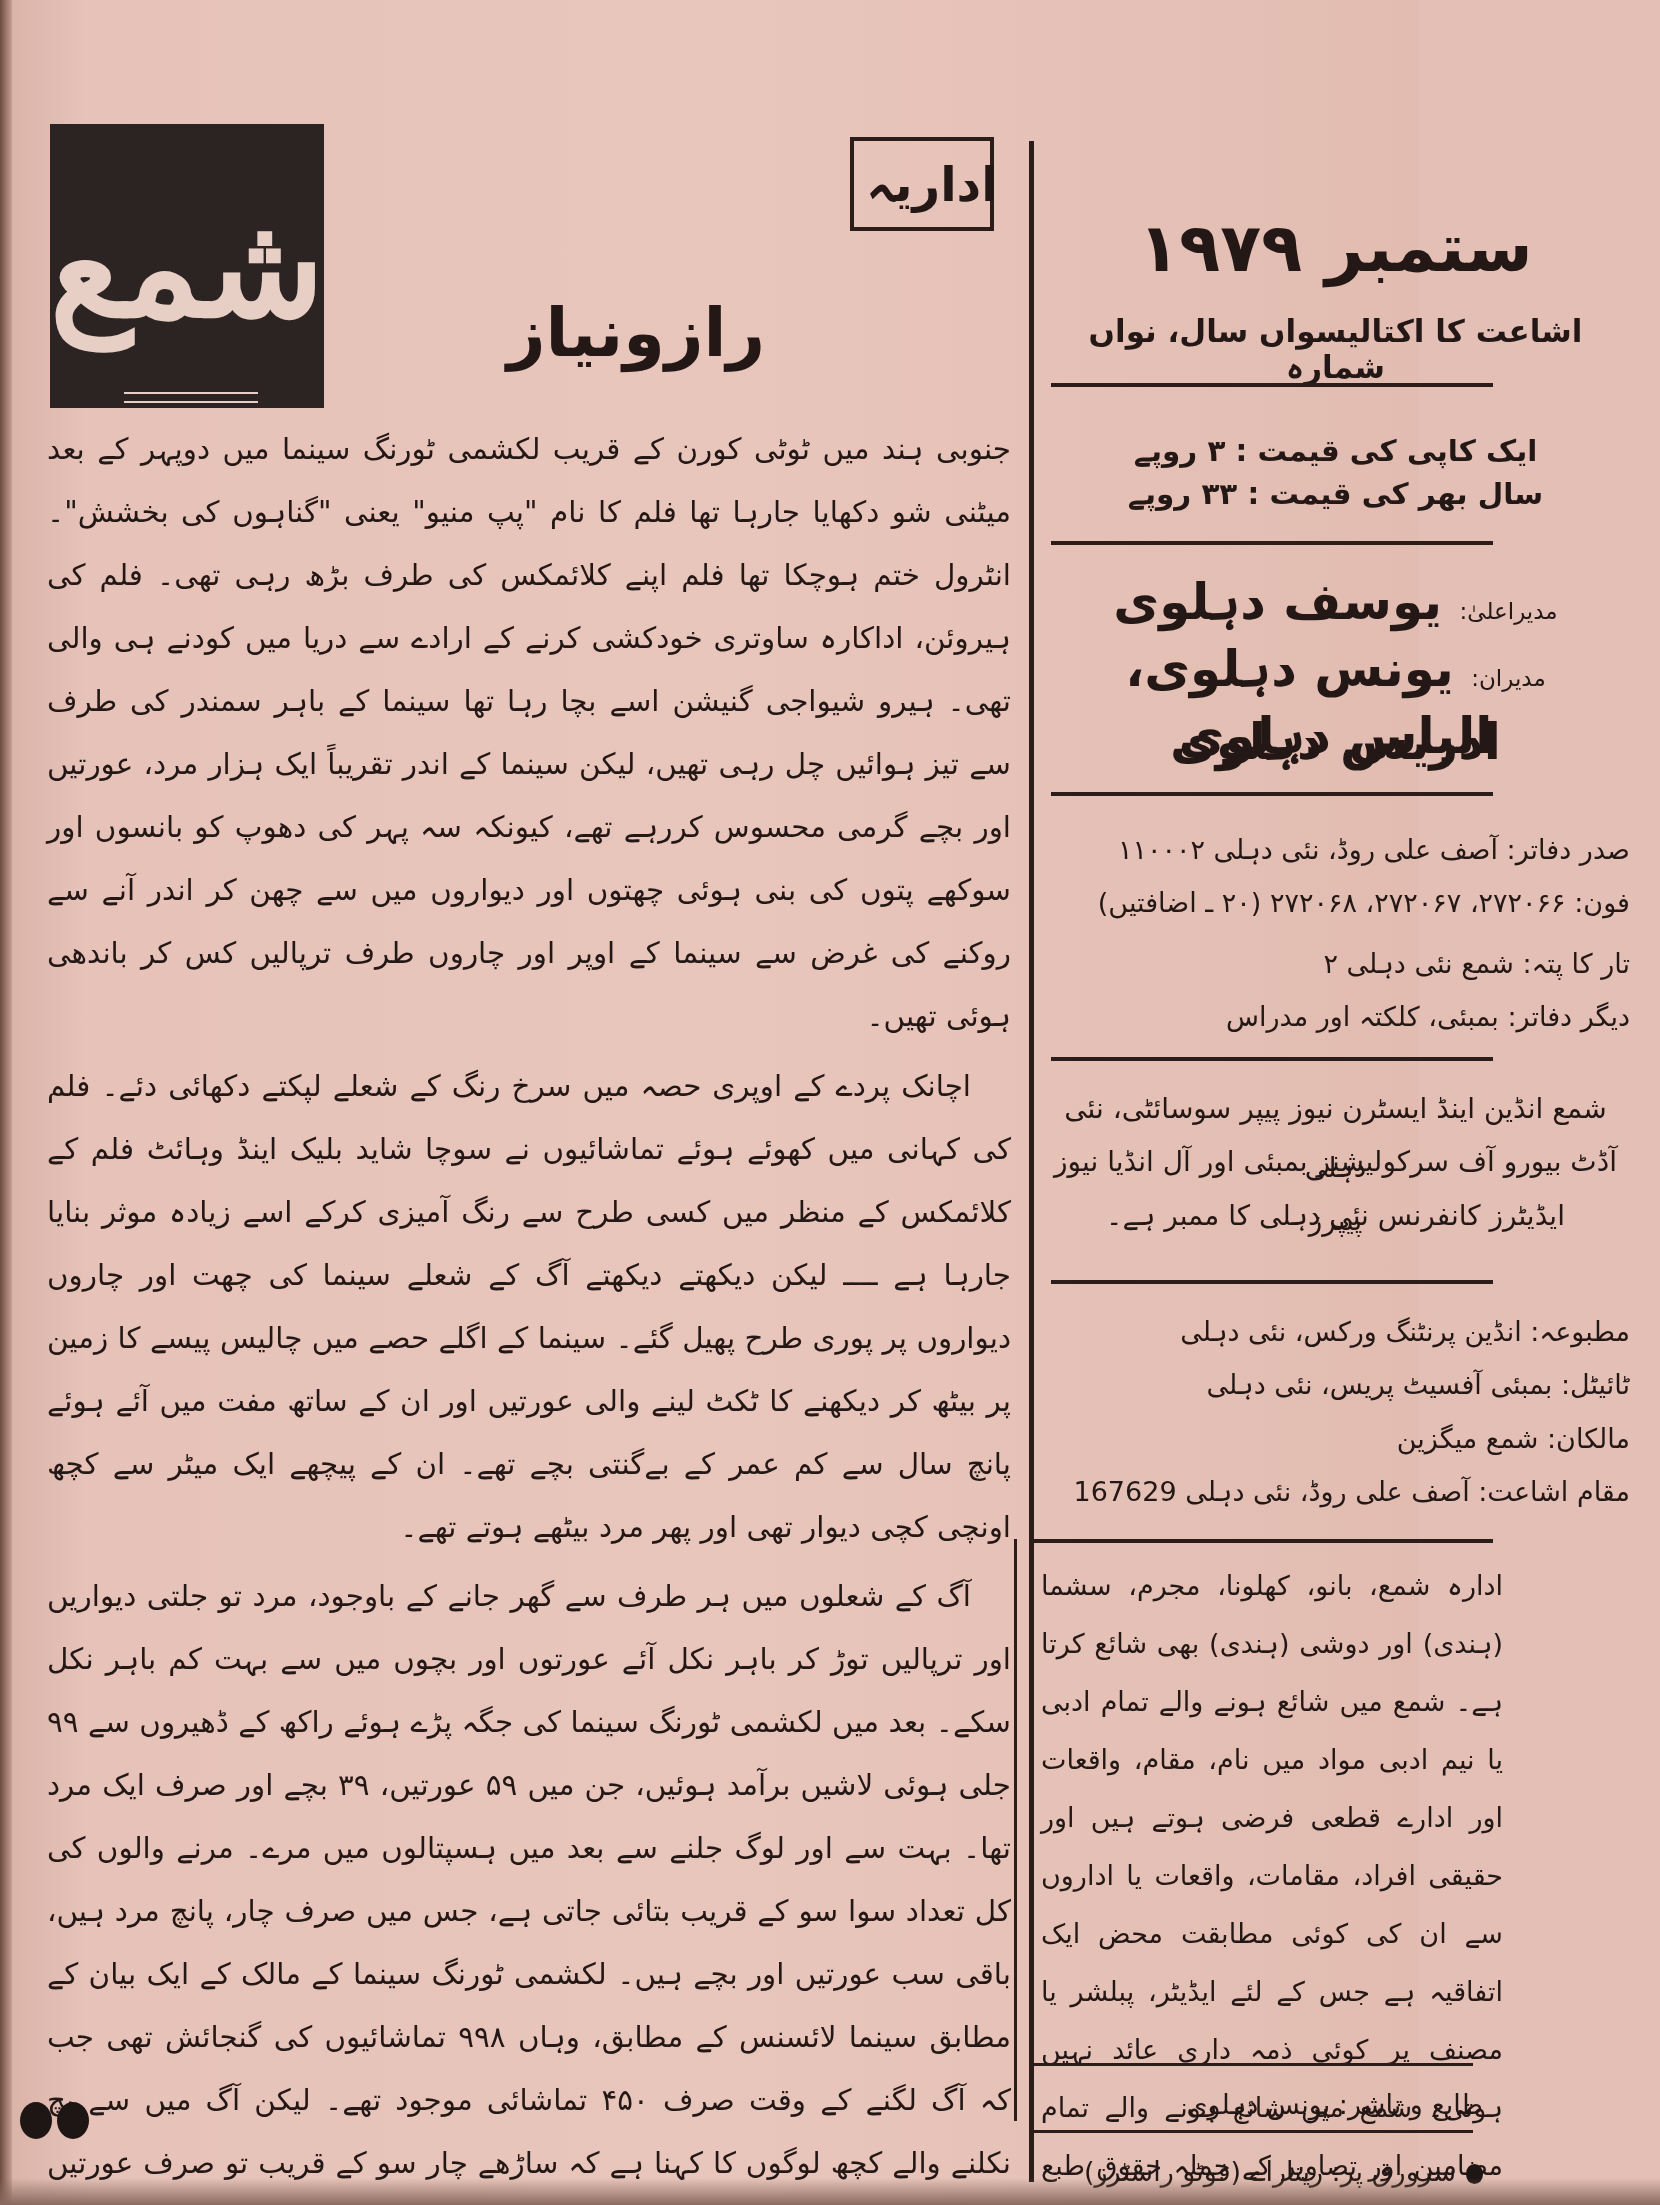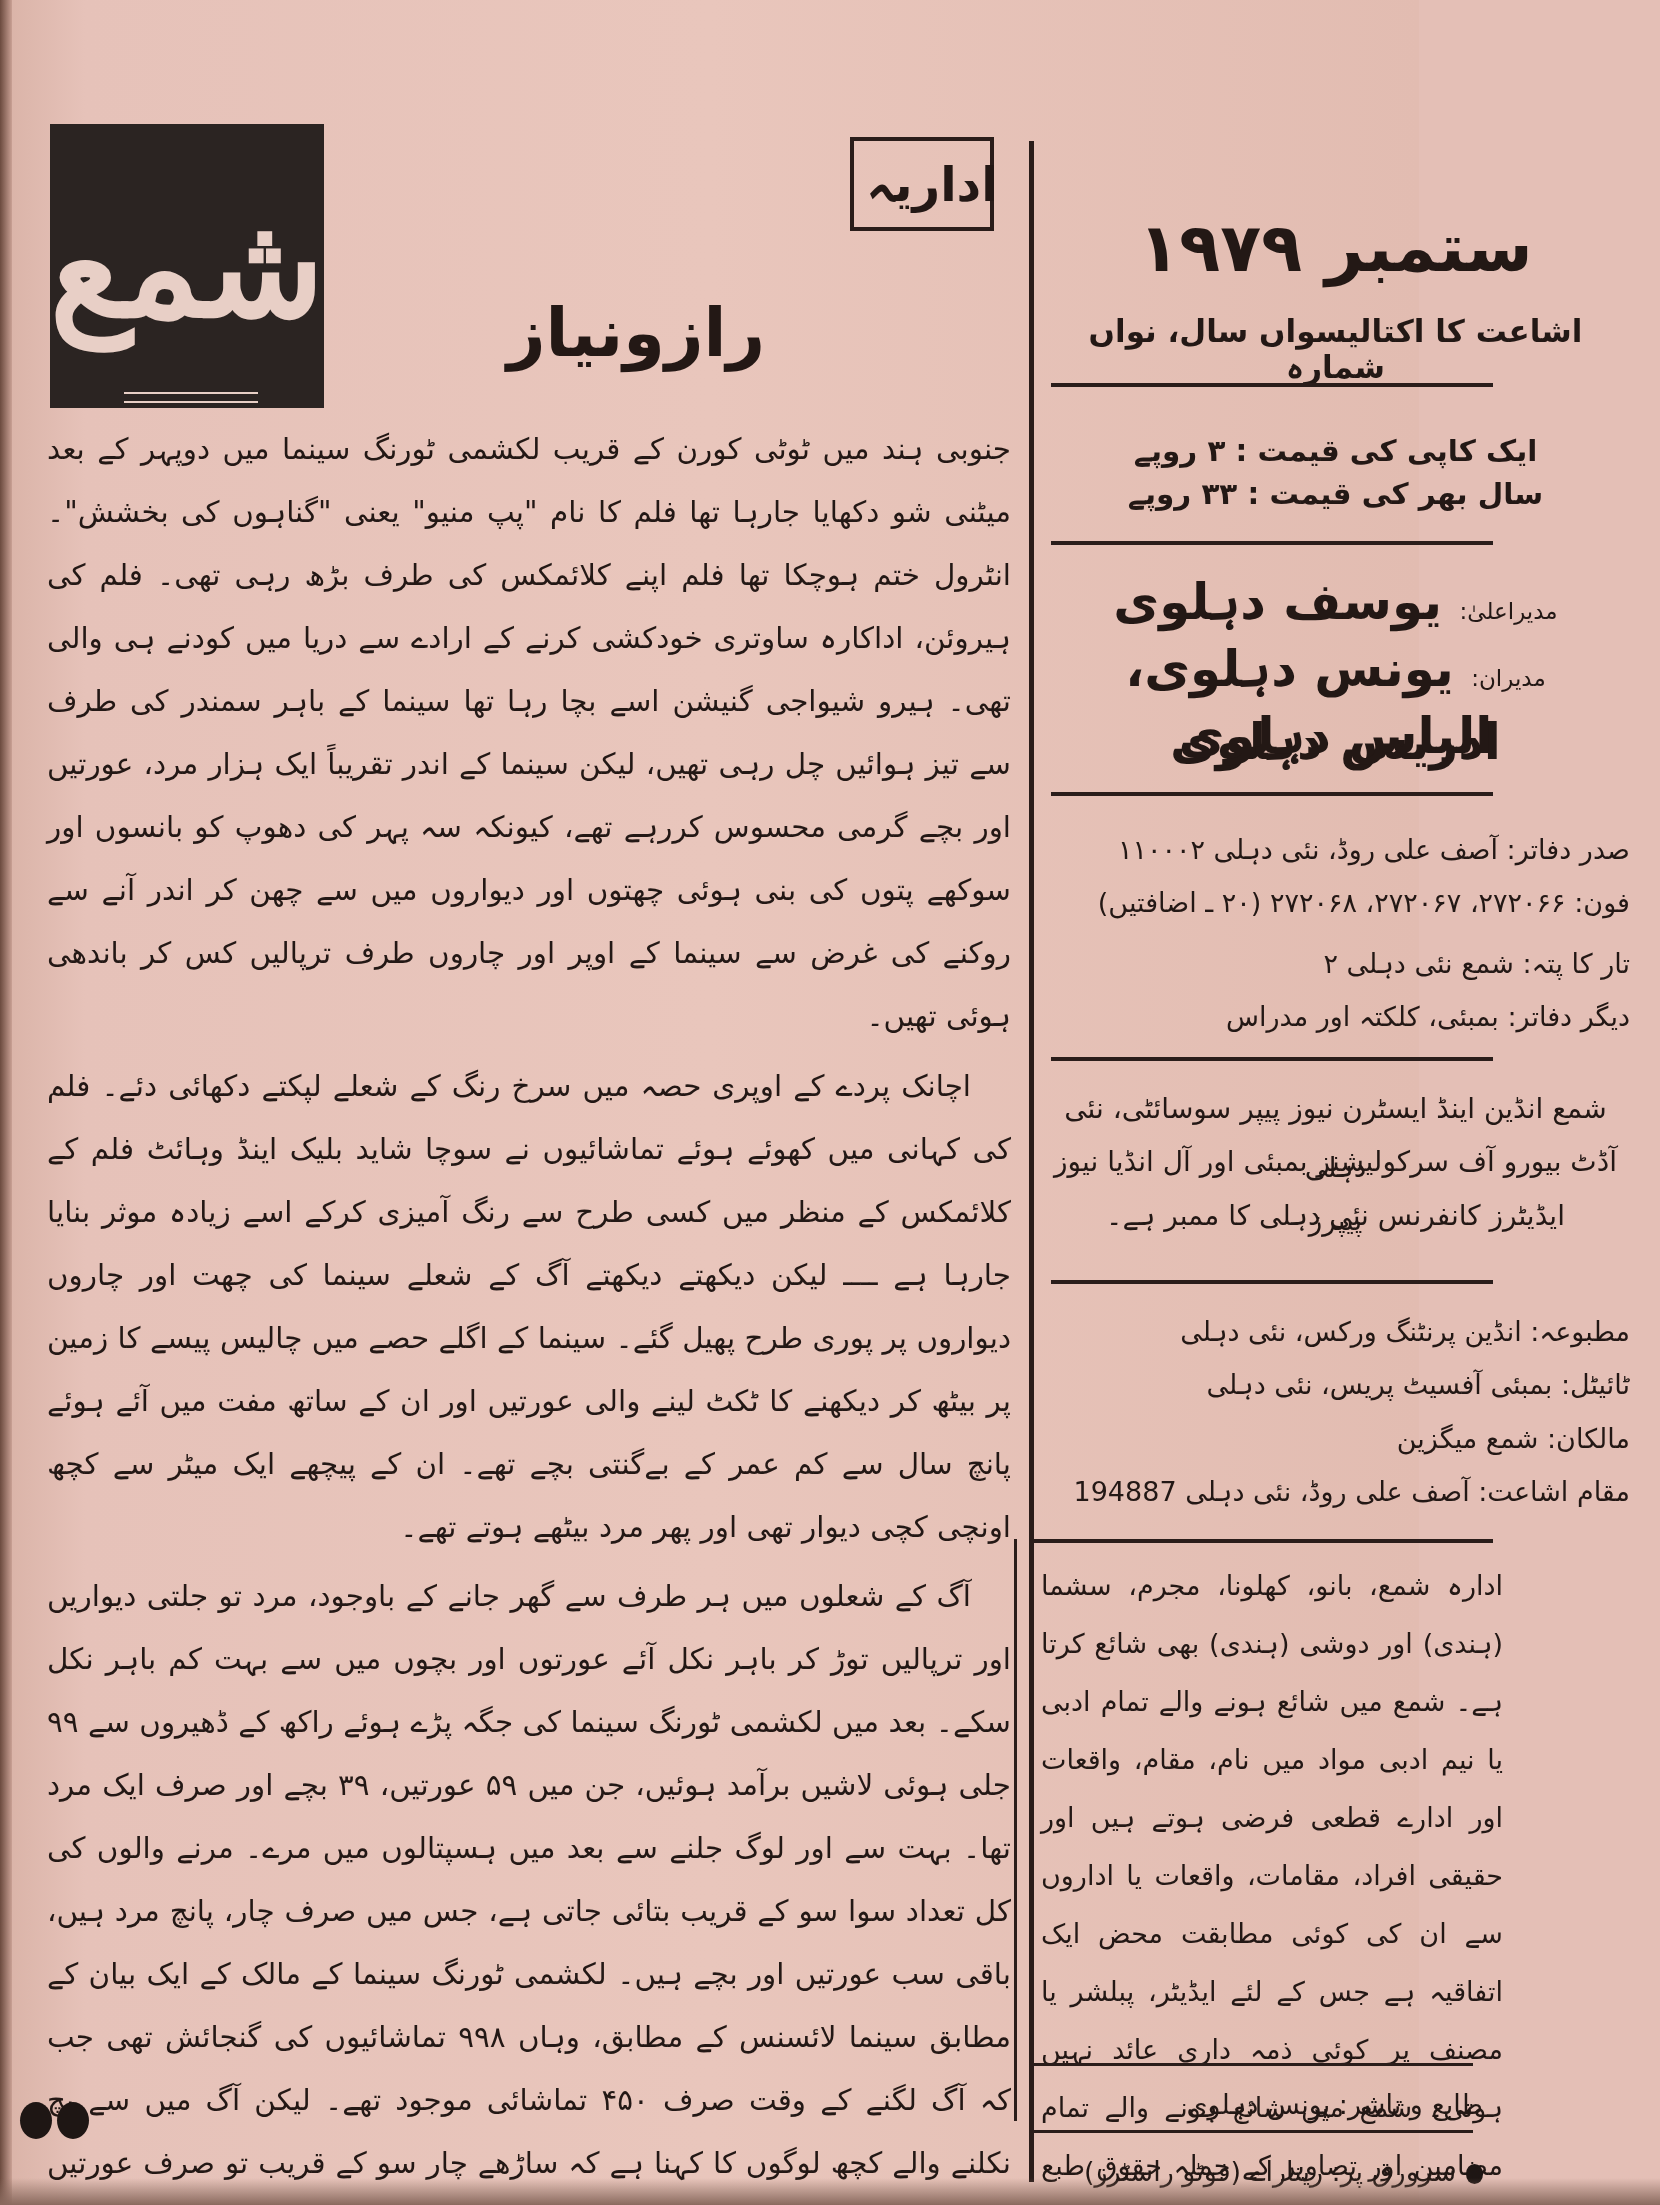--- a/index.html
+++ b/index.html
@@ -153,21 +153,21 @@
     <div class="rule" style="left:10px; top:1049px; width:442px;"></div>
 
     <div class="rc-block notice" style="top:1071px;">شمع انڈین اینڈ ایسٹرن نیوز پیپر سوسائٹی، نئی دہلی</div>
     <div class="rc-block notice" style="top:1178px;">ایڈیٹرز کانفرنس نئی دہلی کا ممبر ہے۔</div>
     <div class="rc-block notice" style="top:1124px;">آڈٹ بیورو آف سرکولیشنز بمبئی اور آل انڈیا نیوز پیپرز</div>
     <div class="rule" style="left:10px; top:1272px; width:442px;"></div>
 
     <div class="rc-block info" style="top:1292px;">مطبوعہ: انڈین پرنٹنگ ورکس، نئی دہلی</div>
     <div class="rc-block info" style="top:1345px;">ٹائیٹل: بمبئی آفسیٹ پریس، نئی دہلی</div>
     <div class="rc-block info" style="top:1399px;">مالکان: شمع میگزین</div>
-    <div class="rc-block info" style="top:1452px;">مقام اشاعت: آصف علی روڈ، نئی دہلی 194887</div>
+    <div class="rc-block info" style="top:1452px;">مقام اشاعت: آصف علی روڈ، نئی دہلی 167629</div>
     <div class="rule" style="left:-10px; top:1531px; width:462px;"></div>
 
     <div class="rc-block disclaimer" style="top:1549px; width:462px; left:-13.4px;">ادارہ شمع، بانو، کھلونا، مجرم، سشما (ہندی) اور دوشی (ہندی) بھی شائع کرتا ہے۔ شمع میں شائع ہونے والے تمام ادبی یا نیم ادبی مواد میں نام، مقام، واقعات اور ادارے قطعی فرضی ہوتے ہیں اور حقیقی افراد، مقامات، واقعات یا اداروں سے ان کی کوئی مطابقت محض ایک اتفاقیہ ہے جس کے لئے ایڈیٹر، پبلشر یا مصنف پر کوئی ذمہ داری عائد نہیں ہوتی۔ شمع میں شائع ہونے والے تمام مضامین اور تصاویر کے جملہ حقوق طبع و نقل بحق پبلشرز محفوظ ہیں۔ کسی طرح بھی اس کے کسی حصے کی اشاعت یا کسی بھی طرح استعمال سے پہلے تحریری اجازت لینی ضروری ہے۔</div>
     <div class="rule" style="left:-10px; top:2055px; width:442px; height:3.3px;"></div>
 
     <div class="rc-block info" style="top:2065px; width:442px;">طابع و ناشر: یونس دہلوی</div>
     <div class="rule" style="left:-10px; top:2122px; width:442px; height:3.3px;"></div>
     <div class="rc-block info" style="top:2132px; width:442px;">
       <span class="bullet-dot"></span><span>سرورق پر: ریناراے (فوٹو راسٹرز)</span>
     </div>

